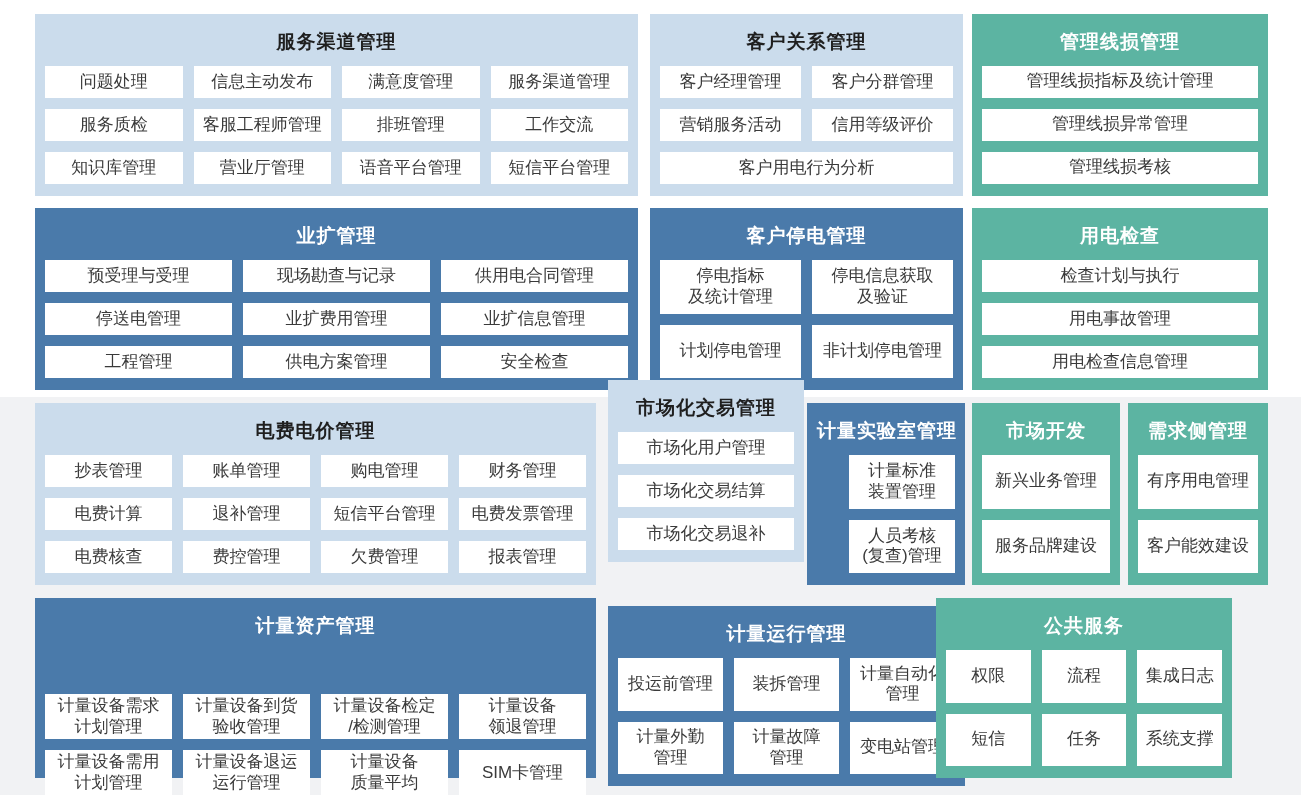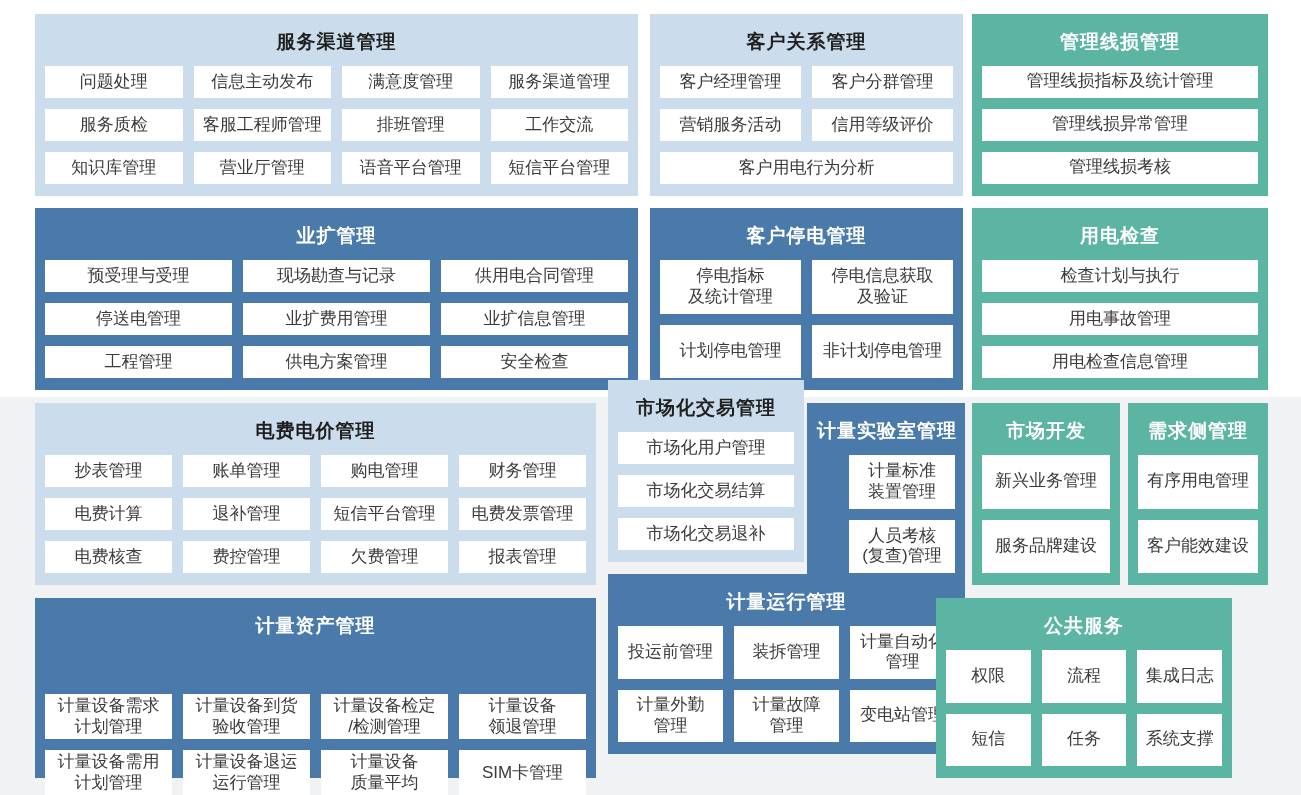--- a/index.html
+++ b/index.html
@@ -191,21 +191,21 @@
 领退管理</div>
         <div class="item">计量设备需用
 计划管理</div>
         <div class="item">计量设备退运
 运行管理</div>
         <div class="item">计量设备
 质量平均</div>
         <div class="item">SIM卡管理</div>
       </div>
     </section>
-    <section class="panel theme-dark" style="left: 608px; top: 574px; width: 357px; height: 180px;">
+    <section class="panel theme-dark" style="left: 608px; top: 606px; width: 357px; height: 180px;">
       <div class="panel-title">计量运行管理</div>
       <div class="panel-body" style="grid-template-columns: repeat(3, 1fr);">
         <div class="item">投运前管理</div>
         <div class="item">装拆管理</div>
         <div class="item">计量自动化
 管理</div>
         <div class="item">计量外勤
 管理</div>
         <div class="item">计量故障
 管理</div>

